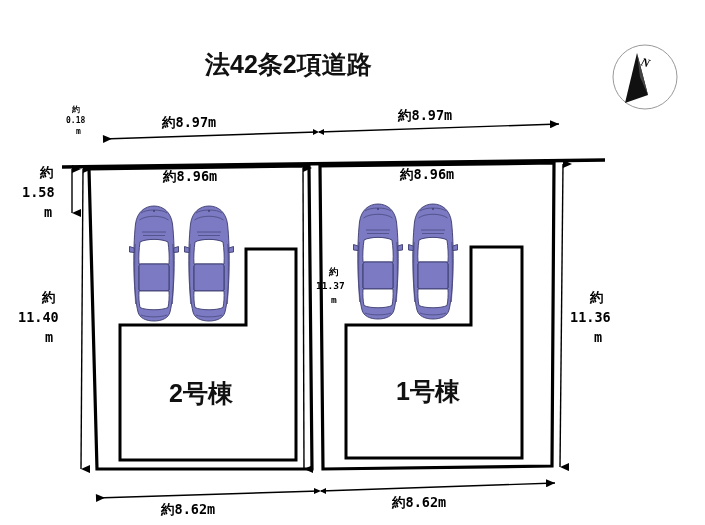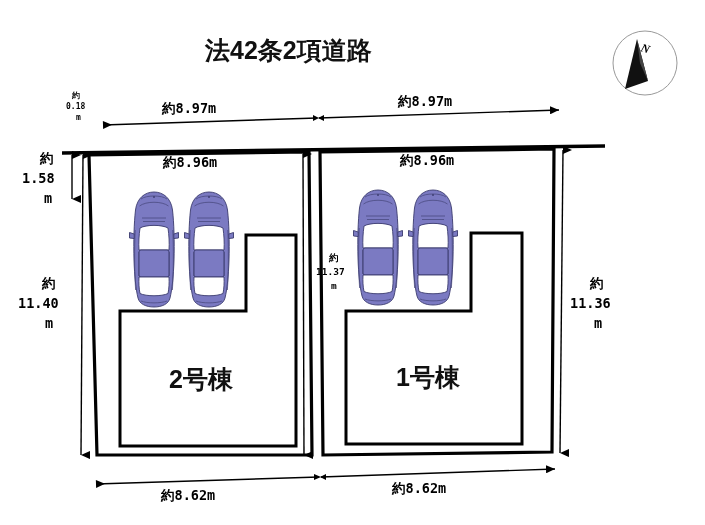--- a/index.html
+++ b/index.html
@@ -11,21 +11,21 @@
     width: 705px;
     height: 525px;
     position: relative;
     font-family: "Liberation Sans", "DejaVu Sans", sans-serif;
     color: #000000;
     overflow: hidden;
   }
   #plan-root {
     position: absolute;
     left: 0;
-    top: 3px;
+    top: 17px;
     width: 705px;
     height: 426px;
   }
   svg#plan-svg {
     display: block;
     width: 705px;
     height: 525px;
   }
   .plan-title {
     font-family: "Liberation Sans", "DejaVu Sans", sans-serif;

